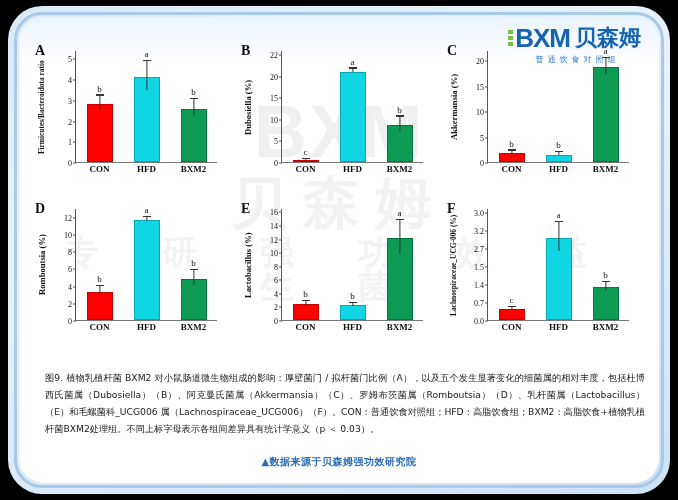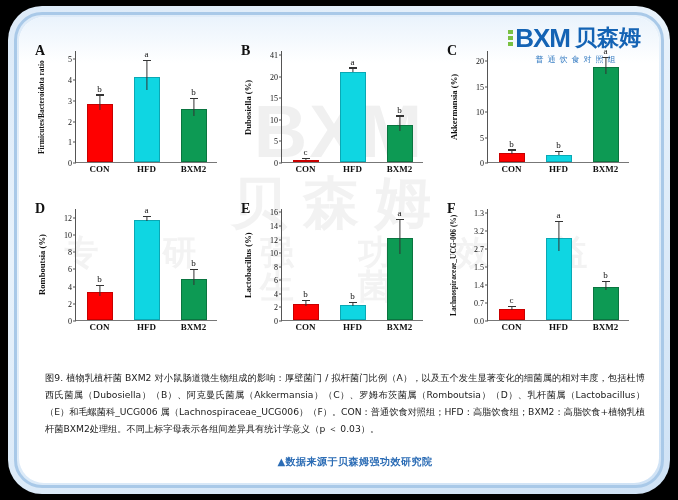--- a/index.html
+++ b/index.html
@@ -166,21 +166,21 @@
 
   
   .caption {
     position: absolute; left: 26px; top: 352px; width: 600px;
     font-family: "DejaVu Sans", sans-serif;
     font-size: 9.2px; line-height: 1.85;
     color: #1a1a1a; text-align: justify; z-index: 4;
   }
   
   .footer {
-    position: absolute; left: 16px; bottom: 14px; width: 100%;
+    position: absolute; left: 0; bottom: 14px; width: 100%;
     text-align: center; z-index: 4;
   }
   .footer-text {
     font-family: "DejaVu Sans", sans-serif;
     font-weight: 700; font-size: 10px;
     color: #2b6cb5; letter-spacing: 0.5px;
   }
 </style>
 </head>
 <body>
@@ -266,21 +266,21 @@
             <div class="tick" style="top: 112px;">0</div>
             <div class="tickmark" style="top: 90.4615px;"></div>
             <div class="tick" style="top: 90.4615px;">5</div>
             <div class="tickmark" style="top: 68.9231px;"></div>
             <div class="tick" style="top: 68.9231px;">10</div>
             <div class="tickmark" style="top: 47.3846px;"></div>
             <div class="tick" style="top: 47.3846px;">15</div>
             <div class="tickmark" style="top: 25.8462px;"></div>
             <div class="tick" style="top: 25.8462px;">20</div>
             <div class="tickmark" style="top: 4.30769px;"></div>
-            <div class="tick" style="top: 4.30769px;">41</div>
+            <div class="tick" style="top: 4.30769px;">22</div>
             <div class="bars">
               <div class="barwrap">
                 <div class="bar red" style="height: 1.50769px;">
                   <div class="errbar" style="height: 1.29231px; bottom: 0.861538px;"></div>
                   <div class="errcap" style="bottom: 2.15385px;"></div>
                   <div class="sigletter" style="bottom: 4.15385px;">c</div>
                 </div>
               </div>
               <div class="barwrap">
                 <div class="bar cyan" style="height: 90.4615px;">
@@ -458,21 +458,21 @@
             <div class="tick" style="top: 93.9355px;">0.7</div>
             <div class="tickmark" style="top: 75.871px;"></div>
             <div class="tick" style="top: 75.871px;">1.4</div>
             <div class="tickmark" style="top: 57.8065px;"></div>
             <div class="tick" style="top: 57.8065px;">1.5</div>
             <div class="tickmark" style="top: 39.7419px;"></div>
             <div class="tick" style="top: 39.7419px;">2.7</div>
             <div class="tickmark" style="top: 21.6774px;"></div>
             <div class="tick" style="top: 21.6774px;">3.2</div>
             <div class="tickmark" style="top: 3.6129px;"></div>
-            <div class="tick" style="top: 3.6129px;">1.3</div>
+            <div class="tick" style="top: 3.6129px;">3.0</div>
             <div class="bars">
               <div class="barwrap">
                 <div class="bar red" style="height: 10.8387px;">
                   <div class="errbar" style="height: 2.89032px; bottom: 9.39355px;"></div>
                   <div class="errcap" style="bottom: 12.2839px;"></div>
                   <div class="sigletter" style="bottom: 14.2839px;">c</div>
                 </div>
               </div>
               <div class="barwrap">
                 <div class="bar cyan" style="height: 82.3742px;">

